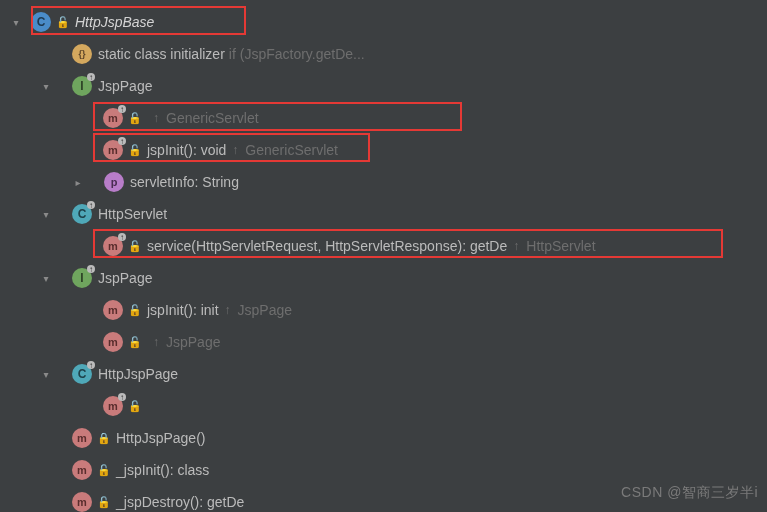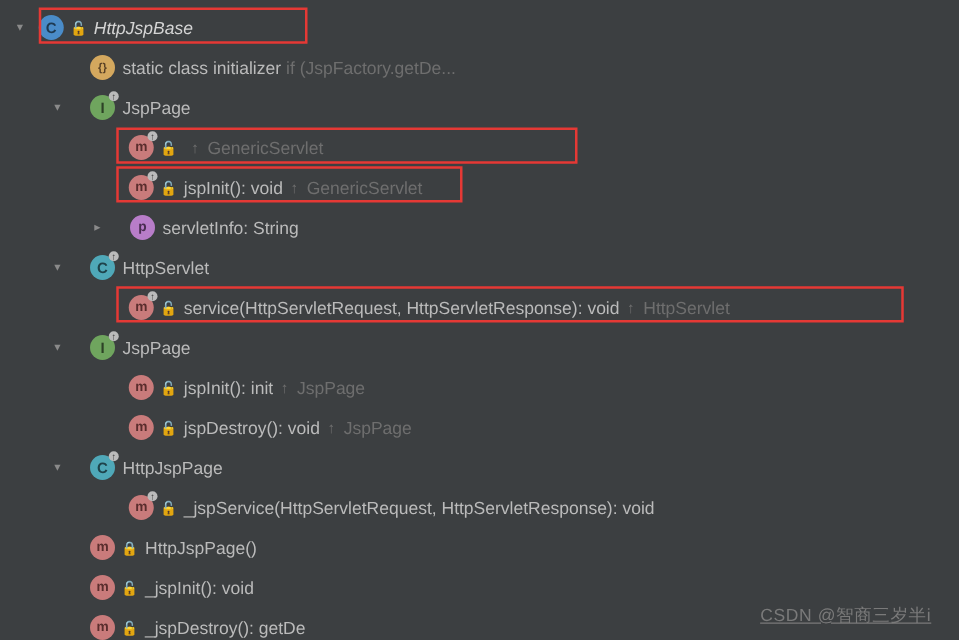--- a/index.html
+++ b/index.html
@@ -94,25 +94,24 @@
 }
 .highlight-box {
   border: 2px solid #e53935;
   position: absolute;
   pointer-events: none;
   background: rgba(0,0,0,0);
 }
 .watermark {
   position: absolute;
   bottom: 10px;
-  right: 22px;
+  right: 9px;
   color: #7a7a7a;
   font-size: 14px;
   letter-spacing: 0.5px;
-  text-decoration: underline;
 }
 </style>
 </head>
 <body>
 
 <div class="tree">
 
   <div class="row">
     <span class="arrow">▾</span>
     <span class="spacer" style="width:5px"></span>
@@ -176,21 +175,21 @@
       </span>
     <span class="label">HttpServlet</span>
   </div>
 
   <div class="row">
     <span class="spacer" style="width:95px"></span>
     <span class="icon icon-method">
         <span class="badge-up"></span>
       </span>
     <span class="lock lock-open">🔓</span>
-    <span class="label">service(HttpServletRequest, HttpServletResponse): void</span>
+    <span class="label">service(HttpServletRequest, HttpServletResponse): getDe</span>
     <span class="arrow-up">↑</span>
       <span class="dim">HttpServlet</span>
   </div>
 
   <div class="row">
     <span class="spacer" style="width:30px"></span>
     <span class="arrow">▾</span>
     <span class="spacer" style="width:16px"></span>
     <span class="icon icon-interface">
         <span class="badge-up"></span>
@@ -204,56 +203,54 @@
     <span class="lock lock-open">🔓</span>
     <span class="label">jspInit(): init</span>
     <span class="arrow-up">↑</span>
       <span class="dim">JspPage</span>
   </div>
 
   <div class="row">
     <span class="spacer" style="width:95px"></span>
     <span class="icon icon-method"></span>
     <span class="lock lock-open">🔓</span>
-    <span class="label">jspDestroy(): void</span>
     <span class="arrow-up">↑</span>
       <span class="dim">JspPage</span>
   </div>
 
   <div class="row">
     <span class="spacer" style="width:30px"></span>
     <span class="arrow">▾</span>
     <span class="spacer" style="width:16px"></span>
     <span class="icon icon-abstract">
         <span class="badge-up"></span>
       </span>
     <span class="label">HttpJspPage</span>
   </div>
 
   <div class="row">
     <span class="spacer" style="width:95px"></span>
     <span class="icon icon-method">
         <span class="badge-up"></span>
       </span>
     <span class="lock lock-open">🔓</span>
-    <span class="label">_jspService(HttpServletRequest, HttpServletResponse): void</span>
   </div>
 
   <div class="row">
     <span class="spacer" style="width:64px"></span>
     <span class="icon icon-method"></span>
     <span class="lock lock-closed">🔒</span>
     <span class="label">HttpJspPage()</span>
   </div>
 
   <div class="row">
     <span class="spacer" style="width:64px"></span>
     <span class="icon icon-method"></span>
     <span class="lock lock-open">🔓</span>
-    <span class="label">_jspInit(): void</span>
+    <span class="label">_jspInit(): class</span>
   </div>
 
   <div class="row">
     <span class="spacer" style="width:64px"></span>
     <span class="icon icon-method"></span>
     <span class="lock lock-open">🔓</span>
     <span class="label">_jspDestroy(): getDe</span>
   </div>
 
 </div>

